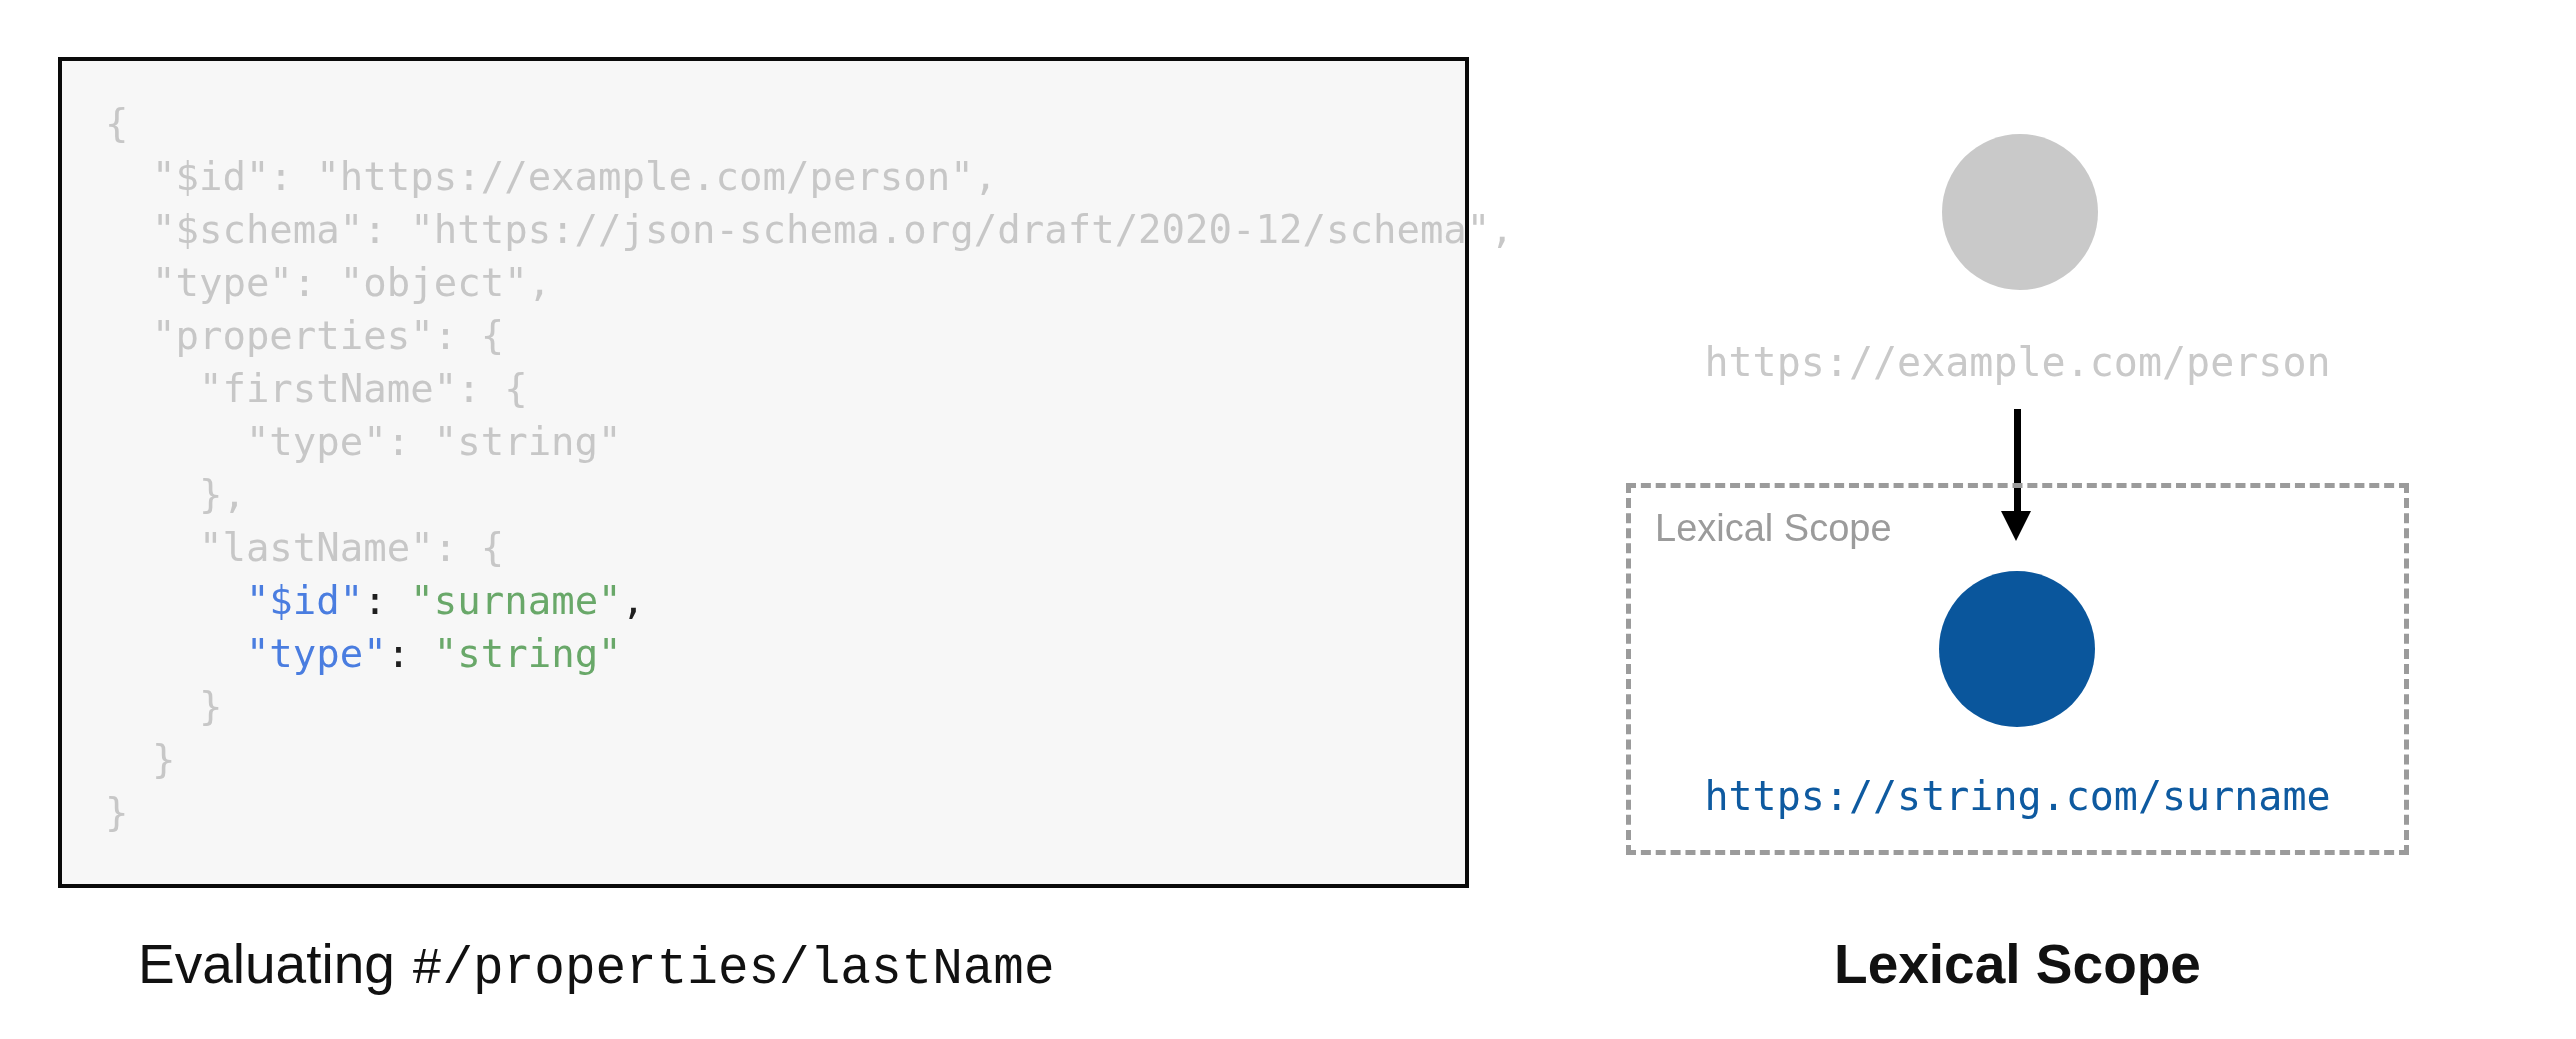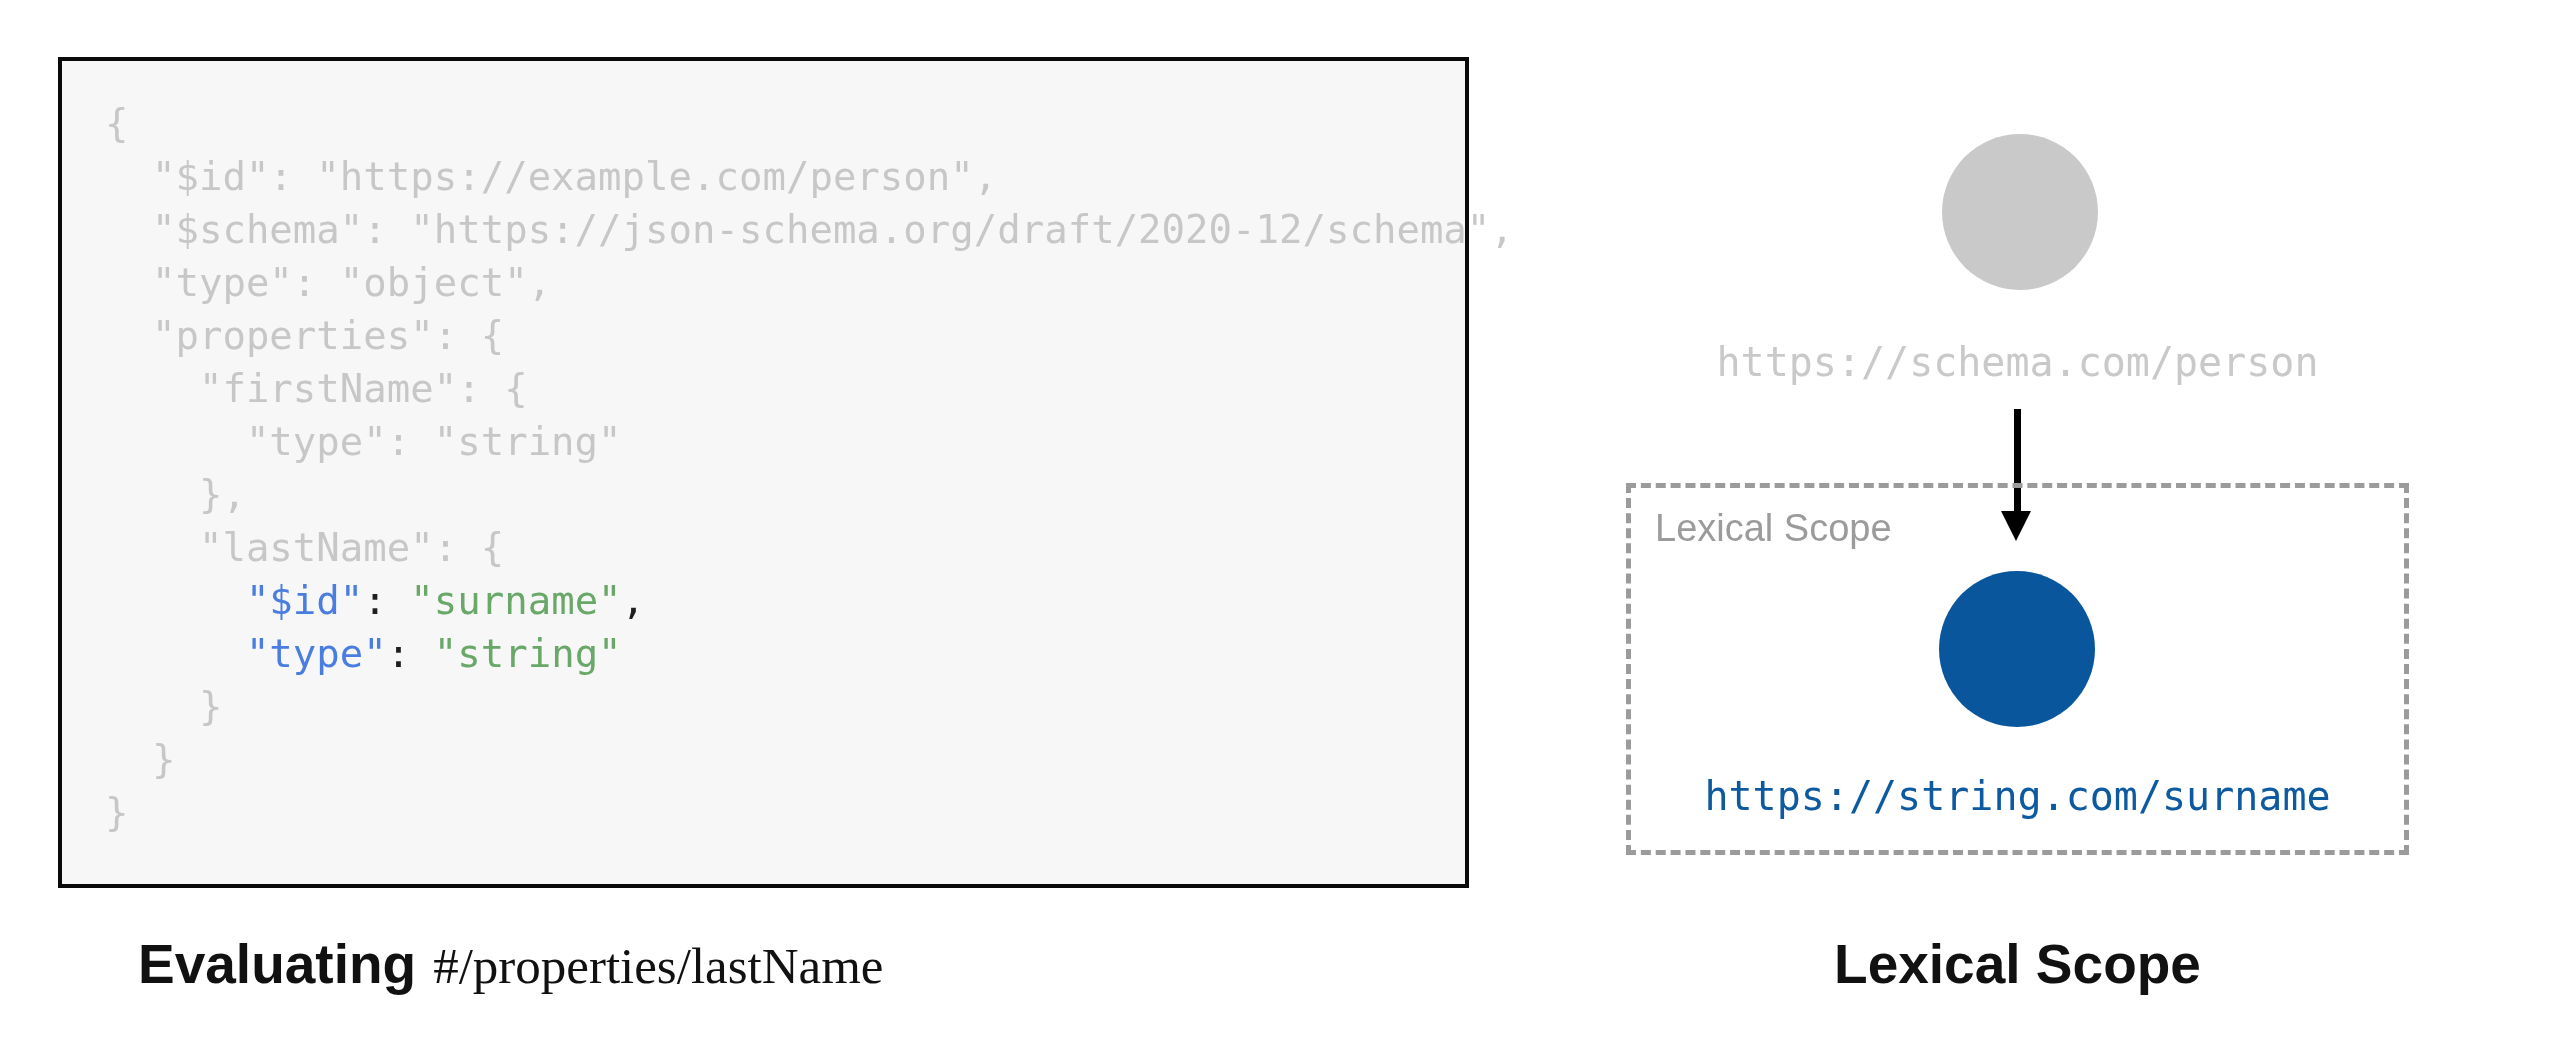--- a/index.html
+++ b/index.html
@@ -27,23 +27,23 @@
   .c-key{color:var(--key,#4a7de0);}
   .c-str{color:var(--str,#69a869);}
   .c-punct{color:var(--punct,#1f1f1f);}
 
   
   .caption{
     position:absolute;top:937px;white-space:nowrap;
     font-size:55px;line-height:55px;color:var(--ink,#111111);
   }
   .caption-left{left:138px;}
-  .caption-bold{font-weight:bold;}
+  .caption-bold{font-weight:normal;}
   .caption-path{
-    font-family:Liberation Serif, serif;
+    font-family:Liberation Mono, monospace;
     font-size:51px;margin-left:17px;font-weight:normal;
   }
   .caption-right{left:1626px;width:783px;text-align:center;font-weight:bold;}
 
   
   .circle{position:absolute;width:156px;height:156px;border-radius:50%;}
   .circle-person{left:1942px;top:134px;background:var(--gray-fill,#c9c9c9);}
   .circle-surname{left:1939px;top:571px;background:var(--blue-fill,#0a569c);z-index:3;}
 
   .url-label{
@@ -78,21 +78,21 @@
 
 <div class="code-panel">
   <pre id="code-pre" class="code-block"><span class="code-line"><span class="c-muted">{</span></span><span class="code-line"><span class="c-muted">  "$id": "https://example.com/person",</span></span><span class="code-line"><span class="c-muted">  "$schema": "https://json-schema.org/draft/2020-12/schema",</span></span><span class="code-line"><span class="c-muted">  "type": "object",</span></span><span class="code-line"><span class="c-muted">  "properties": {</span></span><span class="code-line"><span class="c-muted">    "firstName": {</span></span><span class="code-line"><span class="c-muted">      "type": "string"</span></span><span class="code-line"><span class="c-muted">    },</span></span><span class="code-line"><span class="c-muted">    "lastName": {</span></span><span class="code-line"><span class="c-muted">      </span><span class="c-key">"$id"</span><span class="c-punct">: </span><span class="c-str">"surname"</span><span class="c-punct">,</span></span><span class="code-line"><span class="c-muted">      </span><span class="c-key">"type"</span><span class="c-punct">: </span><span class="c-str">"string"</span></span><span class="code-line"><span class="c-muted">    }</span></span><span class="code-line"><span class="c-muted">  }</span></span><span class="code-line"><span class="c-muted">}</span></span></pre>
 </div>
 
 <div class="caption caption-left">
   <span class="caption-bold">Evaluating</span><span class="caption-path mono">#/properties/lastName</span>
 </div>
 
 <div class="circle circle-person"></div>
-<div class="url-label url-person mono">https://schema.com/person</div>
+<div class="url-label url-person mono">https://example.com/person</div>
 
 <div class="arrow arrow-shaft"></div>
 <div class="arrow arrow-head"></div>
 
 <div class="scope-box">
   <div class="scope-box-label">Lexical Scope</div>
 </div>
 
 <div class="circle circle-surname"></div>
 <div class="url-label url-surname mono">https://string.com/surname</div>

